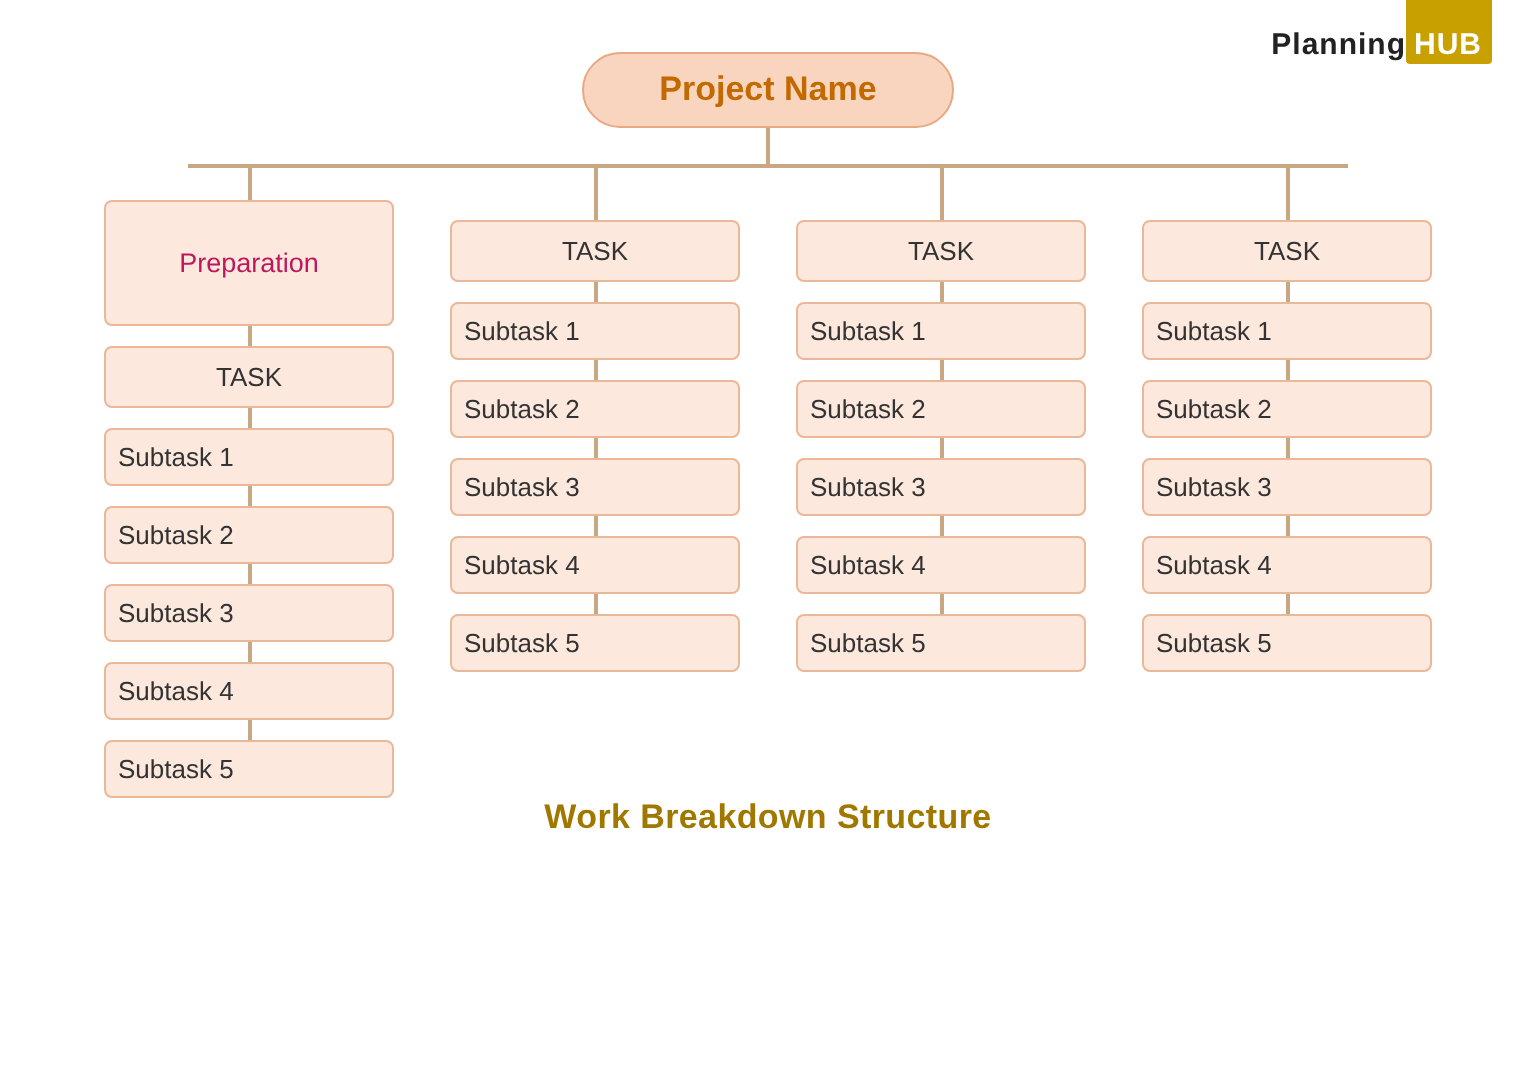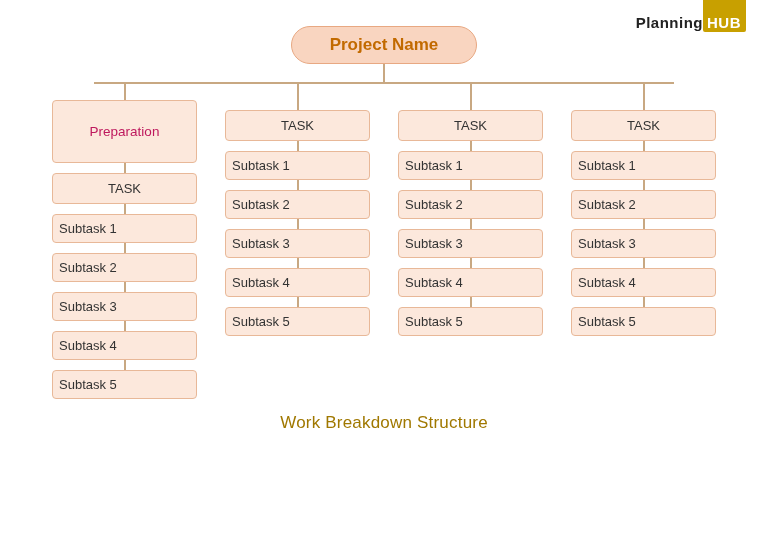--- a/index.html
+++ b/index.html
@@ -155,23 +155,22 @@
       border-radius: 4px;
       padding: 6px 6px;
       text-align: left;
       font-size: 13px;
       color: #333;
     }
 
     
     .footer-title {
       text-align: center;
-      margin-top: 14px;
       font-size: 17px;
-      font-weight: 400;
+      font-weight: 700;
       color: #a07800;
       letter-spacing: 0.2px;
     }
   </style>
 </head>
 <body>
 
 <div class="page-wrapper">
 
   <div class="brand">

